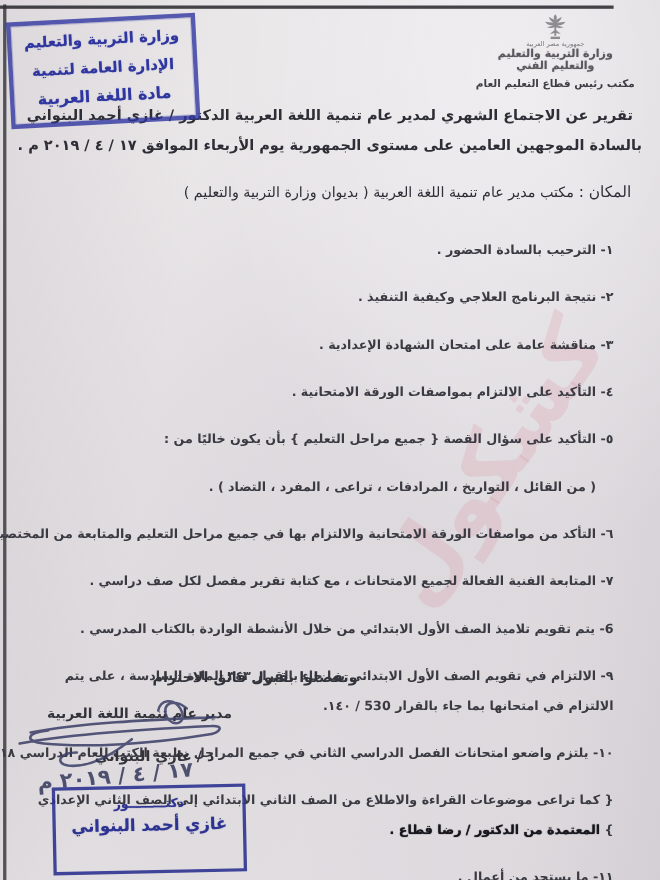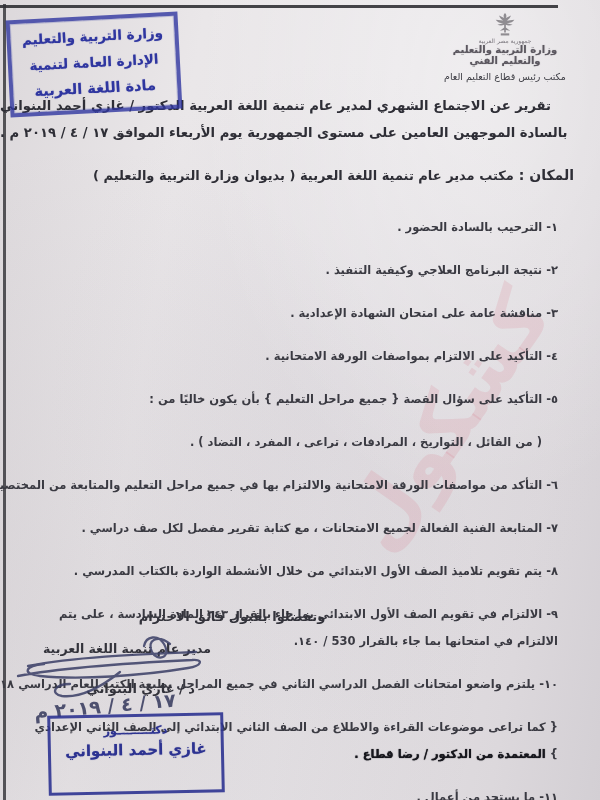--- a/index.html
+++ b/index.html
@@ -24,25 +24,25 @@
     text-align:center;padding-top:3px;box-shadow:inset 0 0 0 1px rgba(47,54,160,.2);}
   .stamp-tl div{font-size:13.5px;font-weight:bold;color:#2f36a0;line-height:26px;
     text-shadow:0 0 1px rgba(47,54,160,.55);}
   .stamp-tl .l3{font-size:14.5px;}
 
   .letterhead{position:absolute;top:11px;right:14px;width:162px;text-align:center;z-index:2;}
   .lh-eagle{display:block;margin:0 auto;}
   .lh-country{font-size:6px;color:#7a767d;line-height:7px;}
   .lh-min{font-size:10px;font-weight:bold;color:#5b575f;line-height:11px;letter-spacing:-.3px;
     text-shadow:0 0 1px rgba(91,87,95,.55);}
-  .lh-office{font-size:9.5px;font-weight:normal;color:#3d3d44;margin-top:5px;}
+  .lh-office{font-size:9.5px;font-weight:bold;color:#3d3d44;margin-top:5px;}
 
-  .title{position:absolute;top:92px;right:0;left:0;text-align:left;z-index:3;
+  .title{position:absolute;top:92px;right:0;left:0;text-align:center;z-index:3;
     font-size:13.2px;font-weight:bold;color:#2e2e36;line-height:27px;}
-  .loc{position:absolute;top:167px;right:26px;font-size:13px;font-weight:bold;color:#2e2e36;}
+  .loc{position:absolute;top:167px;right:26px;font-size:13px;font-weight:normal;color:#2e2e36;}
   .loc .lbl{font-size:14px;}
 
   .agenda{position:absolute;top:198px;right:26px;left:8px;z-index:2;}
   .agenda p{margin:16px;line-height:27px;font-size:11.5px;font-weight:bold;color:#3a3a42;}
   .agenda p.nw{white-space:nowrap;}
   .agenda p.indent{padding-right:16px;}
   .agenda .b{color:#17171d;text-shadow:0 0 1px #17171d;}
 
   .closing{position:absolute;top:609px;width:100%;text-align:center;z-index:2;
     font-size:13px;font-weight:bold;color:#33333b;transform:translateX(-68px);}
@@ -100,21 +100,21 @@
 
   <div class="agenda">
     <p class="nw">١- الترحيب بالسادة الحضور .</p>
     <p class="nw">٢- نتيجة البرنامج العلاجي وكيفية التنفيذ .</p>
     <p class="nw">٣- مناقشة عامة على امتحان الشهادة الإعدادية .</p>
     <p class="nw">٤- التأكيد على الالتزام بمواصفات الورقة الامتحانية .</p>
     <p class="nw">٥- التأكيد على سؤال القصة { جميع مراحل التعليم } بأن يكون خاليًا من :</p>
     <p class="nw indent">( من القائل ، التواريخ ، المرادفات ، تراعى ، المفرد ، التضاد ) .</p>
     <p class="nw">٦- التأكد من مواصفات الورقة الامتحانية والالتزام بها في جميع مراحل التعليم والمتابعة من المختصين .</p>
     <p class="nw">٧- المتابعة الفنية الفعالة لجميع الامتحانات ، مع كتابة تقرير مفصل لكل صف دراسي .</p>
-    <p class="nw">٨- يتم تقويم تلاميذ الصف الأول الابتدائي من خلال الأنشطة الواردة بالكتاب المدرسي .</p>
+    <p class="nw">6- يتم تقويم تلاميذ الصف الأول الابتدائي من خلال الأنشطة الواردة بالكتاب المدرسي .</p>
     <p>٩- الالتزام في تقويم الصف الأول الابتدائي بما جاء بالقرار ٣٤٣ المادة السادسة ، على يتم الالتزام في امتحانها بما جاء بالقرار 530 / ١٤٠.</p>
     <p class="nw">١٠- يلتزم واضعو امتحانات الفصل الدراسي الثاني في جميع المراحل بطبعة الكتب للعام الدراسي ٢٠١٩/٢٠١٨ .</p>
     <p><span>{ كما تراعى موضوعات القراءة والاطلاع من الصف الثاني الابتدائي إلى الصف الثاني الإعدادي } </span><span class="b">المعتمدة من الدكتور / رضا قطاع .</span></p>
     <p class="nw">١١- ما يستجد من أعمال .</p>
   </div>
 
   <div class="closing">وتفضلوا بقبول فائق الاحترام</div>
 
   <div class="sig-title">مدير عام تنمية اللغة العربية</div>
   <svg class="sig-svg" width="230" height="95" viewBox="0 0 230 95">

